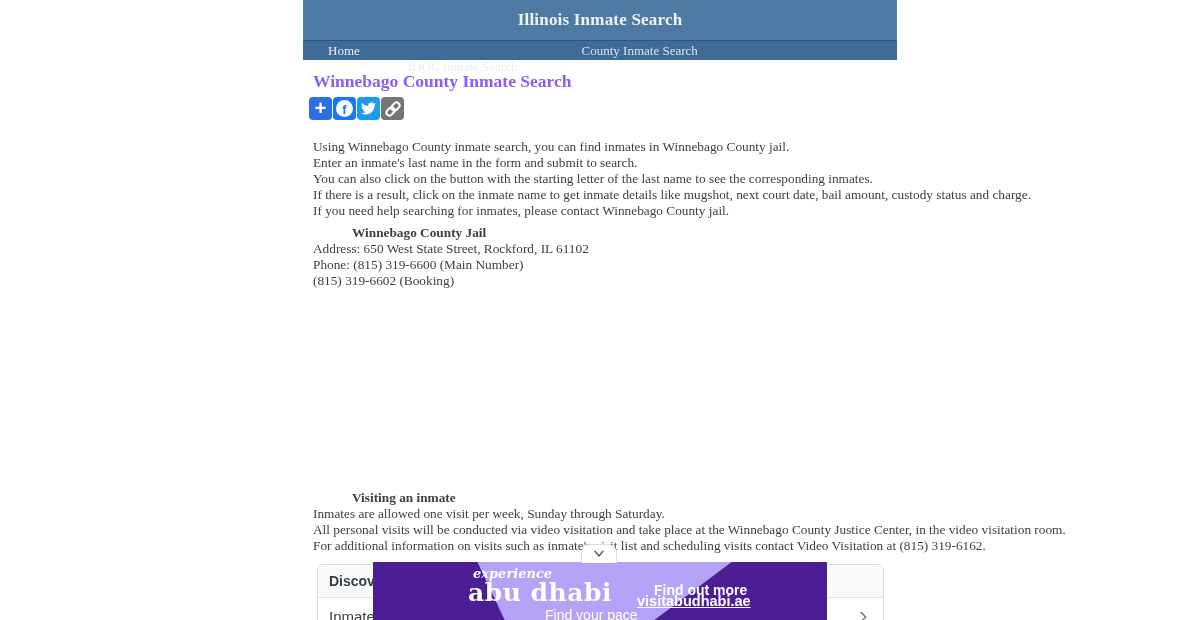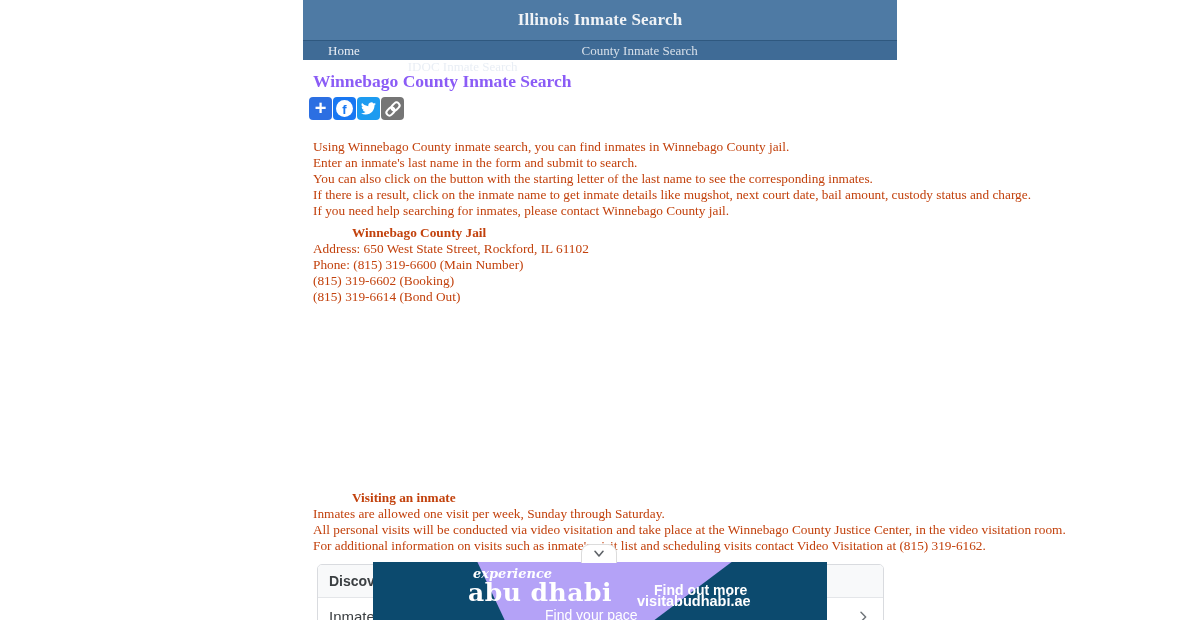--- a/index.html
+++ b/index.html
@@ -35,21 +35,21 @@
   .fb-circle { width:17px; height:17px; background:#fff; border-radius:50%; display:flex;
                align-items:center; justify-content:center; }
   .fb-f { color:#1877f2; font-family:"Liberation Sans",sans-serif; font-weight:bold; font-size:13px;
           line-height:17px; transform:translateY(1px); }
   .chain { position:relative; width:18px; height:18px; transform:rotate(-45deg); }
   .chain i { position:absolute; width:11px; height:8px; border:2px solid #fff; border-radius:4px; display:block; }
   .chain i.c1 { left:0; top:5px; }
   .chain i.c2 { left:7px; top:5px; }
 
   
-  .textblock { position:absolute; left:10px; width:580px; font-size:13.3px; color:#c2410c; }
+  .textblock { position:absolute; left:10px; width:580px; font-size:13.3px; color:#404040; }
   .line { height:16px; line-height:16px; white-space:nowrap; }
   .bold { font-weight:bold;margin-left:39px; }
   .intro { top:139px; }
   .jail  { top:225px; }
   .visit { top:490px; }
 
   
   .widget { position:absolute; left:14px; top:564px; width:567px; height:70px; background:#fff;
             border:1px solid #d9dbdf; border-radius:5px; overflow:hidden; z-index:1;
             font-family:"Liberation Sans",sans-serif; }
@@ -59,35 +59,35 @@
   .widget-row { height:37px; display:flex; align-items:center; padding:0 12px 0 11px; }
   .widget-row .rowlabel { font-size:15px; color:#3c4043; flex:1; }
   .chev-right { width:16px; height:16px; }
 
   
   .collapse-tab { position:absolute; left:278px; top:544px; width:36px; height:19px; background:#fff;
                   border:1px solid #dcdcdc; border-bottom:none; border-radius:9px 9px 0 0; z-index:3;
                   display:flex; align-items:center; justify-content:center; }
 
   
-  .ad { position:absolute; left:70px; top:562px; width:454px; height:58px; background:#0c4a6e;
+  .ad { position:absolute; left:70px; top:562px; width:454px; height:58px; background:#4c1d95;
         overflow:hidden; z-index:2; }
   .ad-purple { position:absolute; left:0; top:0; width:454px; height:58px; background:#b4a2f7;
                -webkit-clip-path:polygon(23% 0, 79% 0, 62% 100%, 29% 100%);
                clip-path:polygon(23% 0, 79% 0, 62% 100%, 29% 100%); }
   .ad-exp { position:absolute; left:100px; top:4px; color:#fff; font-size:13px; font-style:italic;
             font-weight:bold; font-family:"DejaVu Serif",serif; }
   .ad-brand { position:absolute; left:95px; top:16px; color:#fff; font-size:25px; font-weight:bold;
               font-family:"DejaVu Serif",serif; letter-spacing:0.5px; white-space:nowrap; }
   .ad-tag { position:absolute; left:172px; top:45px; color:#ffffff; font-size:14px;
             font-family:"Liberation Sans",sans-serif; }
   .ad-cta { position:absolute; left:281px; top:20px; color:#fff; font-size:14px; font-weight:bold;
             font-family:"Liberation Sans",sans-serif; }
   .ad-url { position:absolute; left:264px; top:31px; color:#fff; font-size:14.5px; font-weight:bold;
-            font-family:"Liberation Sans",sans-serif; }
+            font-family:"Liberation Sans",sans-serif;text-decoration:underline; }
 </style>
 </head>
 <body>
 
 <div class="canvas">
   <div class="column">
 
     <div class="site-header">
       <div class="site-title">Illinois Inmate Search</div>
     </div>
@@ -128,21 +128,20 @@
       <div class="line">You can also click on the button with the starting letter of the last name to see the corresponding inmates.</div>
       <div class="line">If there is a result, click on the inmate name to get inmate details like mugshot, next court date, bail amount, custody status and charge.</div>
       <div class="line">If you need help searching for inmates, please contact Winnebago County jail.</div>
     </div>
 
     <div class="textblock jail">
       <div class="line bold">Winnebago County Jail</div>
       <div class="line">Address: 650 West State Street, Rockford, IL 61102</div>
       <div class="line">Phone: (815) 319-6600 (Main Number)</div>
       <div class="line">(815) 319-6602 (Booking)</div>
-      <div class="line">(815) 319-6614 (Bond Out)</div>
     </div>
 
     <div class="textblock visit">
       <div class="line bold">Visiting an inmate</div>
       <div class="line">Inmates are allowed one visit per week, Sunday through Saturday.</div>
       <div class="line">All personal visits will be conducted via video visitation and take place at the Winnebago County Justice Center, in the video visitation room.</div>
       <div class="line">For additional information on visits such as inmate's visit list and scheduling visits contact Video Visitation at (815) 319-6162.</div>
     </div>
 
     <div class="widget">

